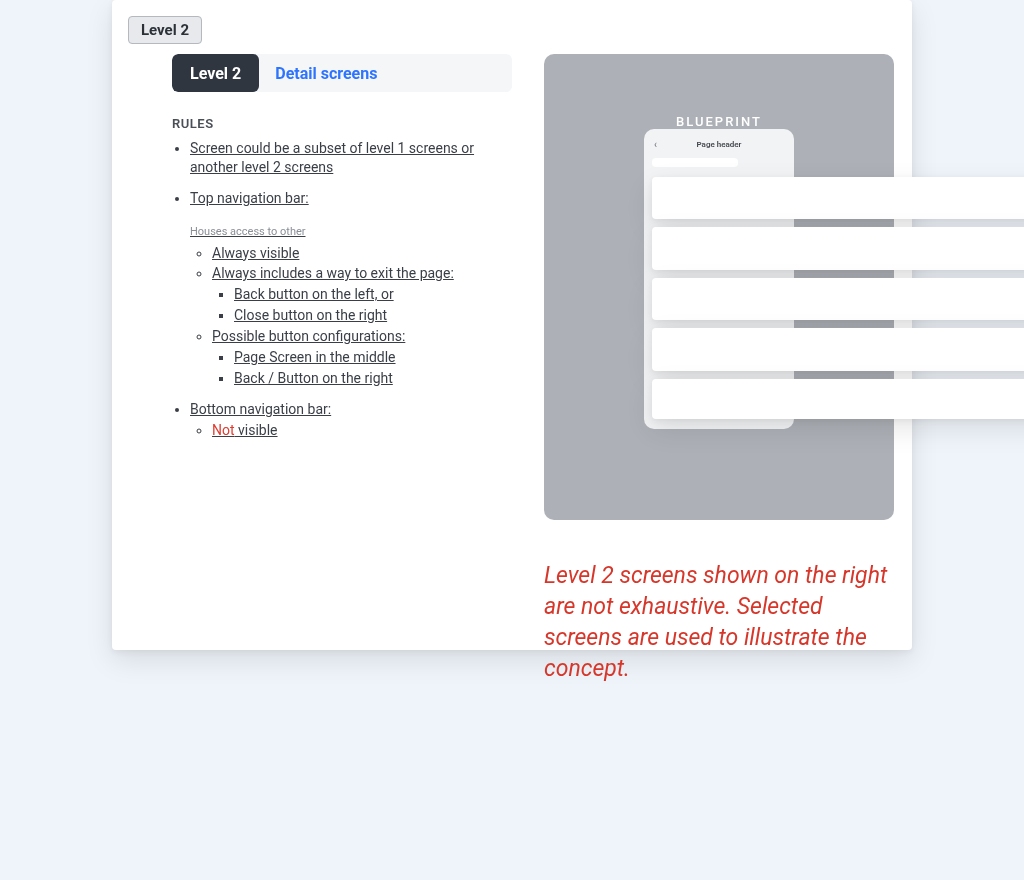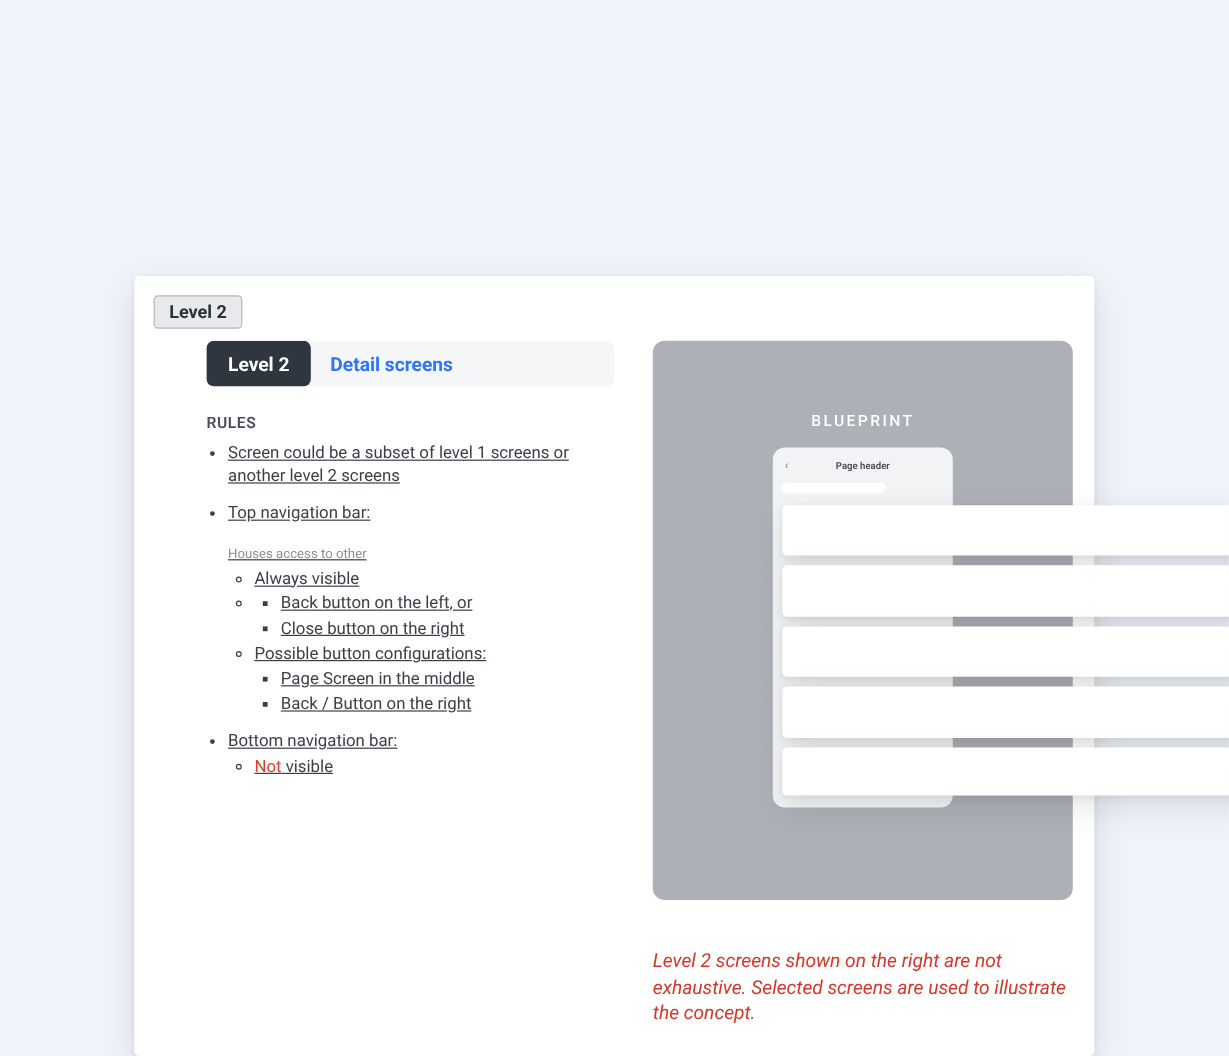--- a/index.html
+++ b/index.html
@@ -9,21 +9,21 @@
     width: 1024px;
     height: 880px;
     background: #eff4fa;
     font-family: -apple-system, BlinkMacSystemFont, "Segoe UI", Roboto, Helvetica, Arial, sans-serif;
     color: #2c3138;
   }
   .stage {
     width: 1024px;
     height: 880px;
     display: flex;
-    align-items: flex-end;
+    align-items: flex-start;
     justify-content: center;
   }
   .card {
     width: 800px;
     height: 650px;
     background: #ffffff;
     border-radius: 4px;
     box-shadow: 0 10px 28px rgba(0,0,0,0.10), 0 2px 6px rgba(0,0,0,0.06);
     padding: 16px 24px 24px 24px;
     position: relative;
@@ -126,21 +126,20 @@
     height: 466px;
     background: #adb0b6;
     border-radius: 10px;
     position: relative;
     display: flex;
     flex-direction: column;
     align-items: center;
   }
   .blueprint-title {
     margin-top: 60px;
-    margin-bottom: 14px;
     color: #ffffff;
     font-size: 13px;
     letter-spacing: 2px;
     font-weight: 500;
   }
   .phone {
     width: 150px;
     height: 300px;
     background: #f2f3f5;
     border-radius: 10px;
@@ -175,21 +174,21 @@
     margin-bottom: 8px;
   }
   .phone-block.search { height: 14px; width: 64%; margin-bottom: 10px; }
   .phone-block.card   { height: 44px; }
   .phone-block.card.last { height: 24px; margin-bottom: 0; }
 
   
   .footnote {
     margin-top: 40px;
     width: 350px;
-    font-size: 16px;
+    font-size: 23px;
     font-style: italic;
     line-height: 1.35;
     color: #d6372a;
   }
 </style>
 </head>
 <body>
 
 <div class="stage">
   <div class="card">
@@ -214,20 +213,21 @@
           </li>
 
           <li>
             <span>Top navigation bar:</span>
             <span class="subnote">Houses access to other</span>
             <ul>
               <li>
                 <span>Always visible</span>
               </li>
               <li>
+                <span>Always includes a way to exit the page:</span>
                 <ul>
                   <li>
                     <span>Back button on the left, or</span>
                   </li>
                   <li>
                     <span>Close button on the right</span>
                   </li>
                 </ul>
               </li>
               <li>

